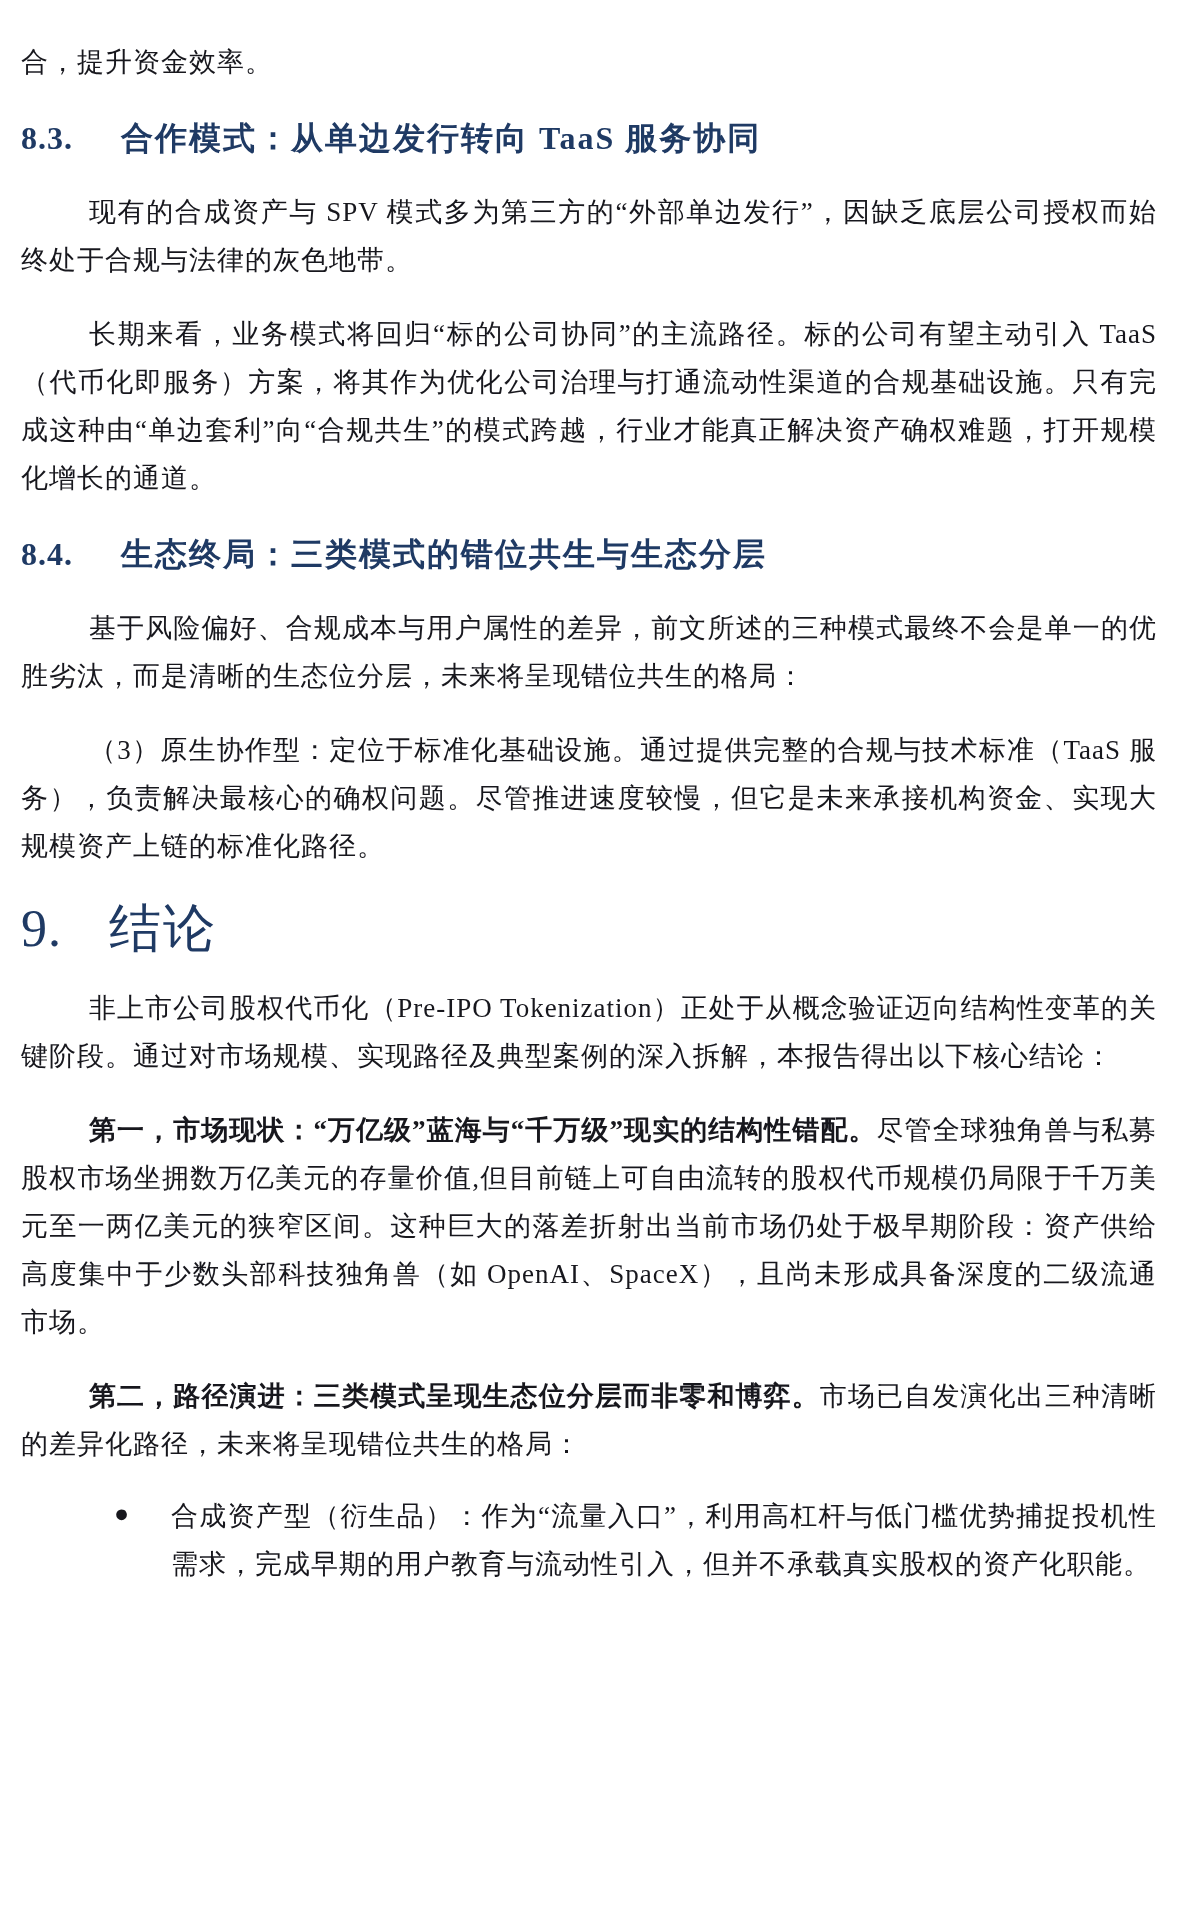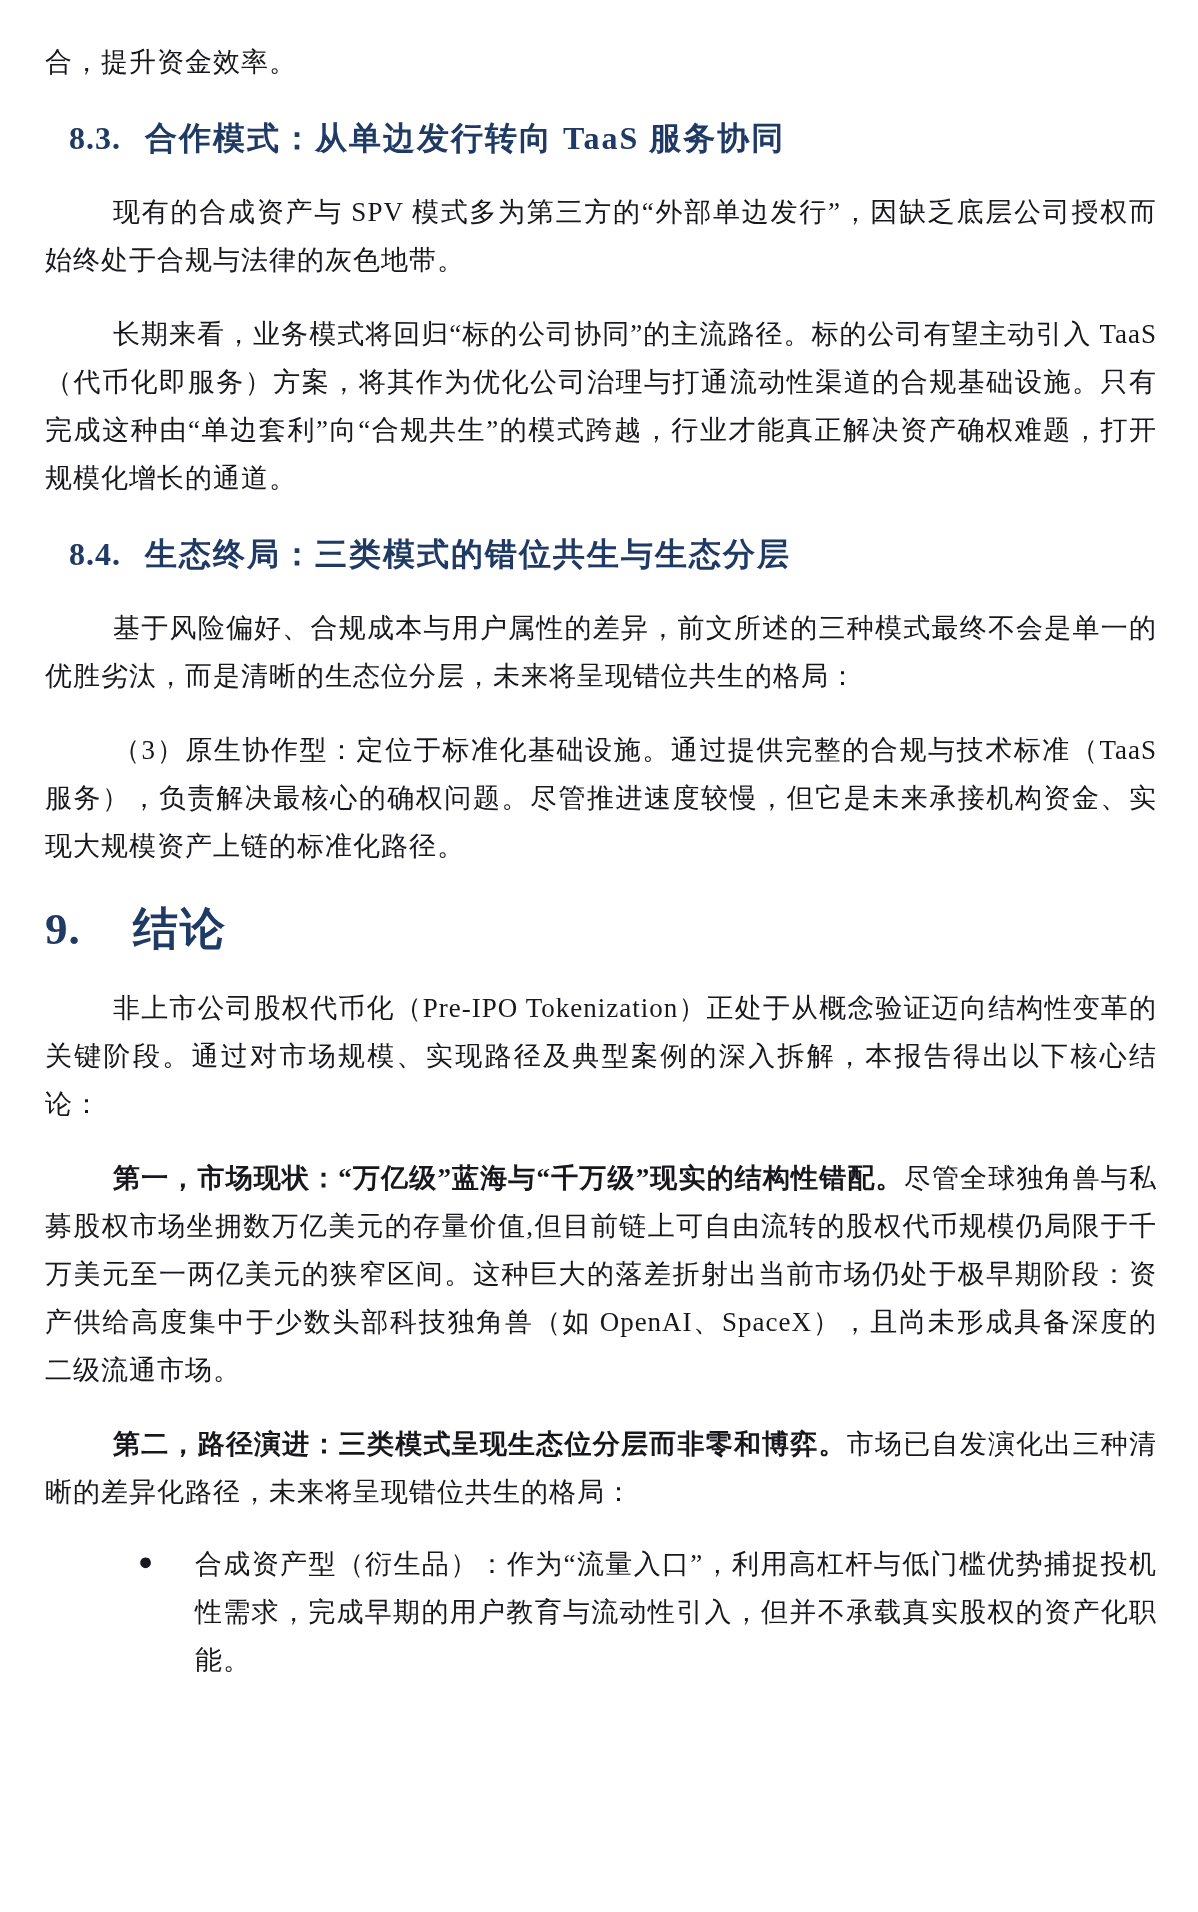--- a/index.html
+++ b/index.html
@@ -9,41 +9,41 @@
   *{margin:0;padding:0;box-sizing:border-box;}
   html,body{background:#ffffff;}
   body{
     width:1198px;height:1912px;overflow:hidden;
     font-family:"Liberation Serif","DejaVu Serif",serif;
     color:var(--text-color);
     font-size:27px;line-height:48px;letter-spacing:1px;
   }
   .page{
     width:1198px;height:1784px;
-    padding:38px 41px 0 45px;
+    padding:38px 41px 0 21px;
   }
   p.cont{
     text-align:justify;
     margin:0;
   }
   p.para{
     text-align:justify;
     text-indent:68px;
     margin-top:26px;
   }
   h2.sec{
     color:var(--heading-color);
     font-size:32px;line-height:48px;font-weight:bold;
     letter-spacing:2px;
     margin-top:28px;margin-bottom:24px;
   }
-  h2.sec .hnum{display:inline-block;min-width:100px;letter-spacing:1px;text-align:center;}
+  h2.sec .hnum{display:inline-block;min-width:100px;letter-spacing:1px;}
   h1.sec{
     color:var(--heading-color);
-    font-size:45px;line-height:58px;font-weight:bold;
+    font-size:52px;line-height:58px;font-weight:normal;
     letter-spacing:2px;
     margin-top:30px;
   }
   h1.sec .hnum{display:inline-block;min-width:88px;letter-spacing:1px;}
   .lead{font-weight:bold;}
   ul.blist{
     list-style:none;
     margin-top:24px;
     padding-left:150px;
   }

